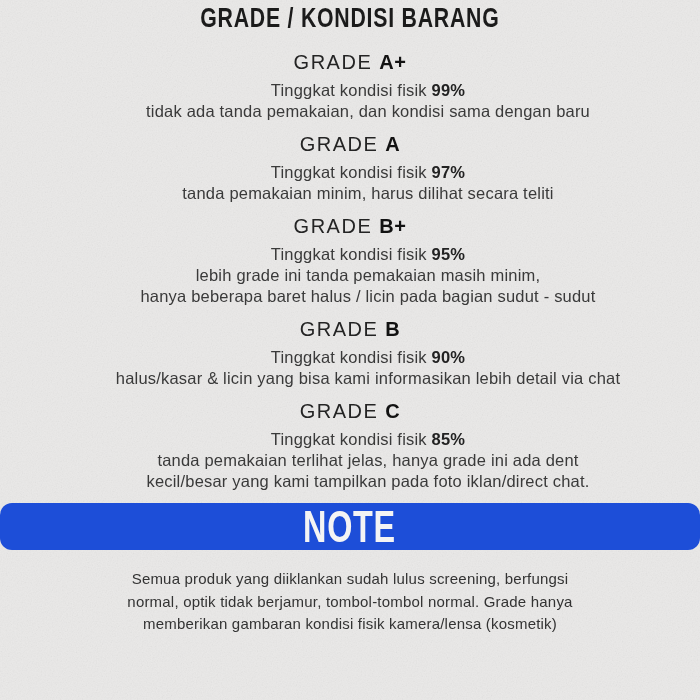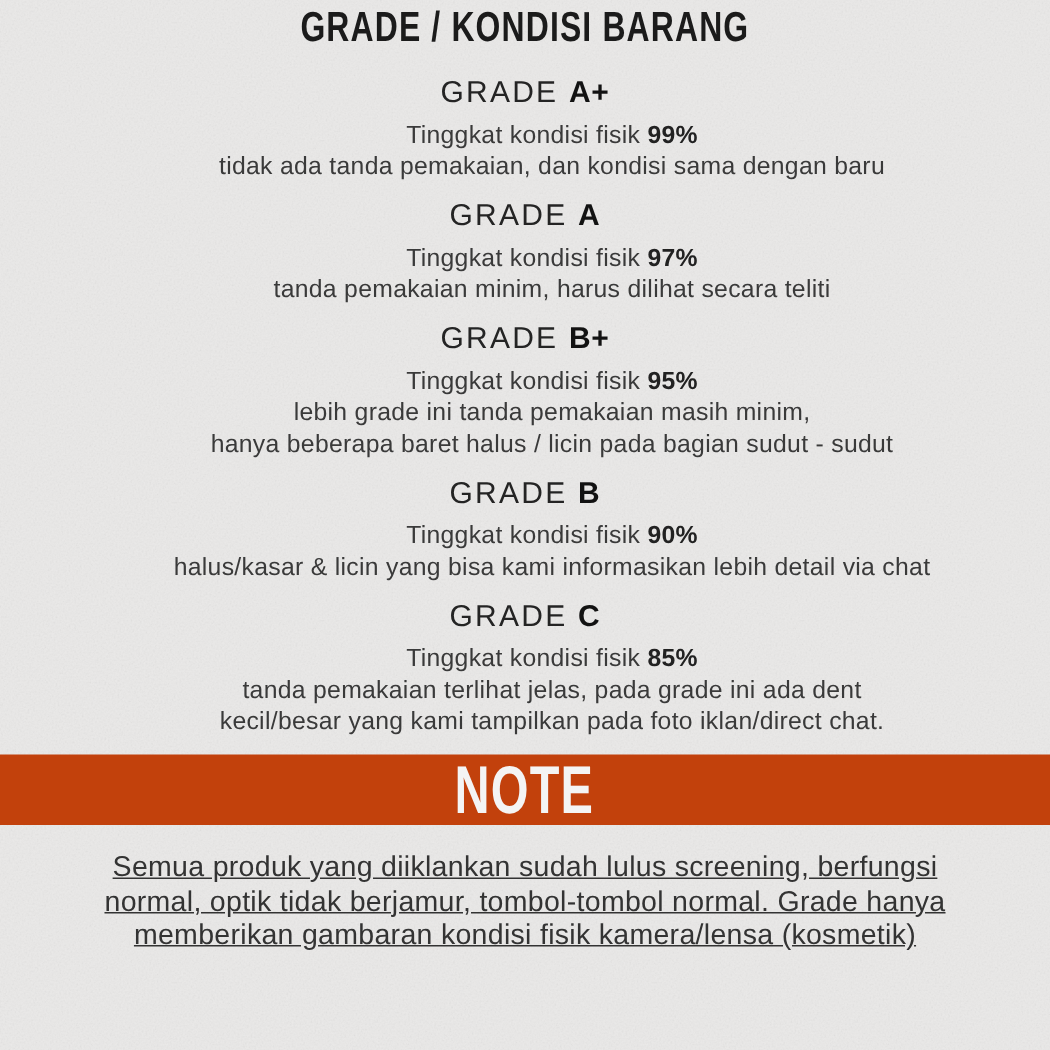--- a/index.html
+++ b/index.html
@@ -56,42 +56,42 @@
     font-size: 16.5px;
     letter-spacing: 0.2px;
     color: #3a3a3a;
     margin-left: 36px;
   }
   .g-line b { font-weight: 700; color: #222222; }
   .note-bar {
     margin-top: 3px;
     height: 47px;
     width: 700px;
-    background: #c2410c;
+    background: #1d4ed8;
     text-align: center;
+    border-radius: 12px;
   }
   .note-bar-text {
     display: inline-block;
     transform: scaleX(0.72);
     transform-origin: center;
     line-height: 47px;
     font-size: 45px;
     font-weight: 700;
     letter-spacing: 1px;
     color: #f4f4f4;
     white-space: nowrap;
   }
   .note-body {
     margin: 18px auto 0 auto;
     width: 600px;
-    font-size: 19px;
+    font-size: 15px;
     line-height: 22.5px;
     letter-spacing: 0.2px;
     color: #333333;
-    text-decoration: underline;
   }
 </style>
 </head>
 <body>
 
 <div class="poster">
 
   <svg class="texture" xmlns="http://www.w3.org/2000/svg" width="700" height="700">
     <filter id="paperNoise">
       <feTurbulence type="fractalNoise" baseFrequency="0.8" numOctaves="2" stitchTiles="stitch"></feTurbulence>
@@ -155,21 +155,21 @@
 
     <section class="grade">
       <div class="g-header">
         <span>GRADE</span>
         <b>C</b>
       </div>
       <div class="g-line">
         <span>Tinggkat kondisi fisik</span>
         <b>85%</b>
       </div>
-      <div class="g-line"><span>tanda pemakaian terlihat jelas, pada grade ini ada dent</span><b></b><span></span></div>
+      <div class="g-line"><span>tanda pemakaian terlihat jelas, hanya grade ini ada dent</span><b></b><span></span></div>
       <div class="g-line"><span>kecil/besar yang kami tampilkan pada foto iklan/direct chat.</span><b></b><span></span></div>
     </section>
 
     <div class="note-bar"><span class="note-bar-text">NOTE</span></div>
 
     <div class="note-body">
       <div>Semua produk yang diiklankan sudah lulus screening, berfungsi</div>
       <div>normal, optik tidak berjamur, tombol-tombol normal. Grade hanya</div>
       <div>memberikan gambaran kondisi fisik kamera/lensa (kosmetik)</div>
     </div>

